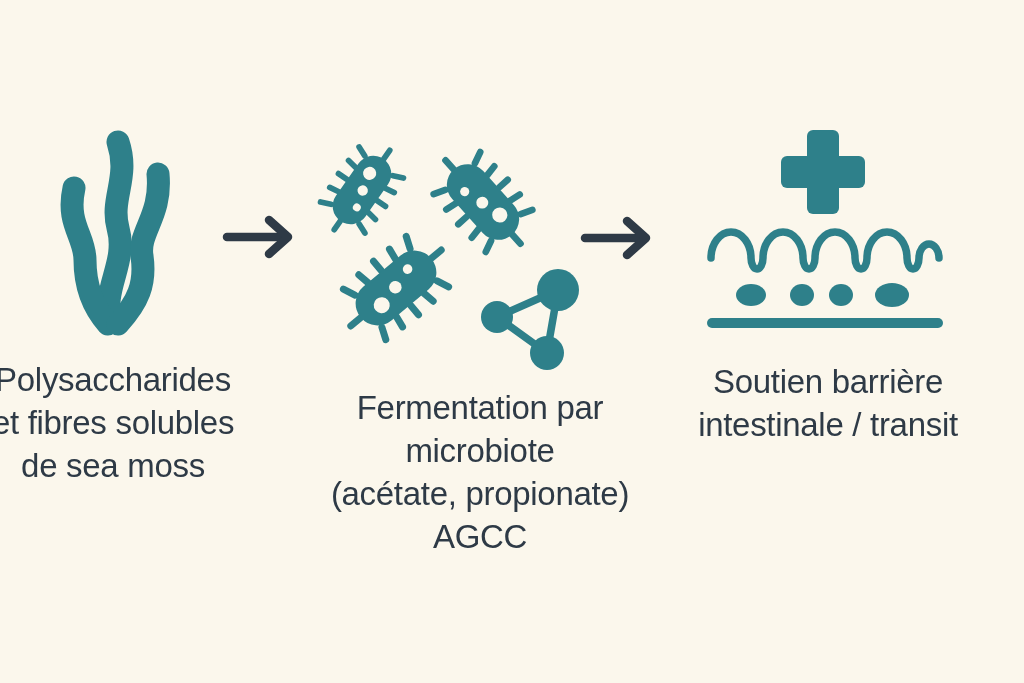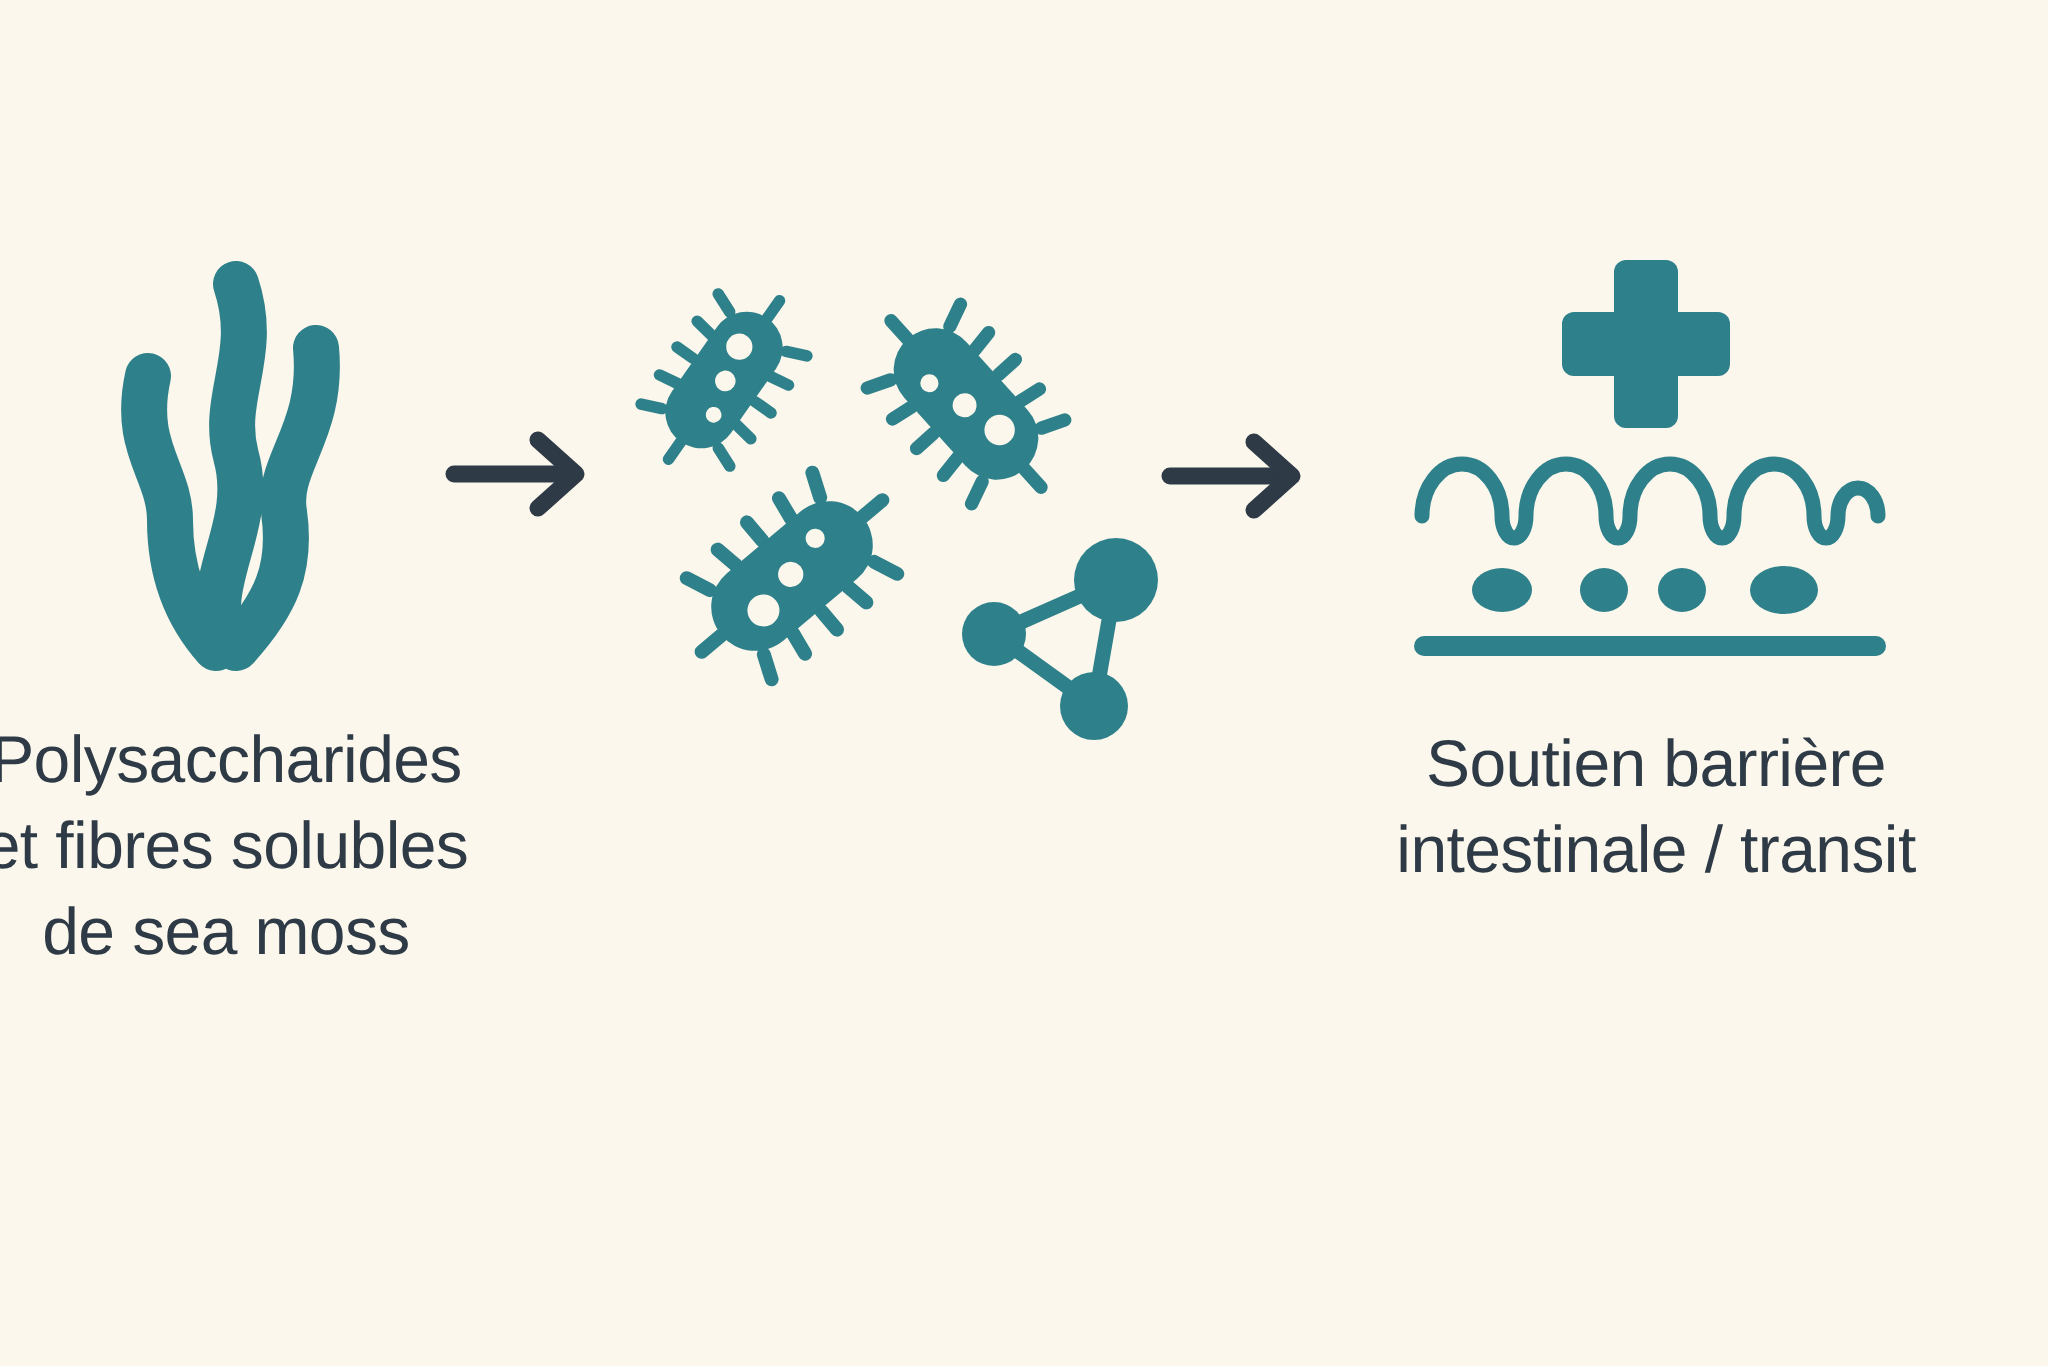--- a/index.html
+++ b/index.html
@@ -113,19 +113,25 @@
     </g>
     <path class="teal-stroke" stroke-width="10" stroke-linecap="round" d="M8,195 H234"></path>
   </svg>
 
   <div class="caption caption-1">
     <span>Polysaccharides</span>
     <span>et fibres solubles</span>
     <span>de sea moss</span>
   </div>
 
+  <div class="caption caption-2">
+    <span>Fermentation par</span>
+    <span>microbiote</span>
+    <span>(acétate, propionate)</span>
+    <span>AGCC</span>
+  </div>
 
   <div class="caption caption-3">
     <span>Soutien barrière</span>
     <span>intestinale / transit</span>
   </div>
 
 </div>
 
 </body></html>

